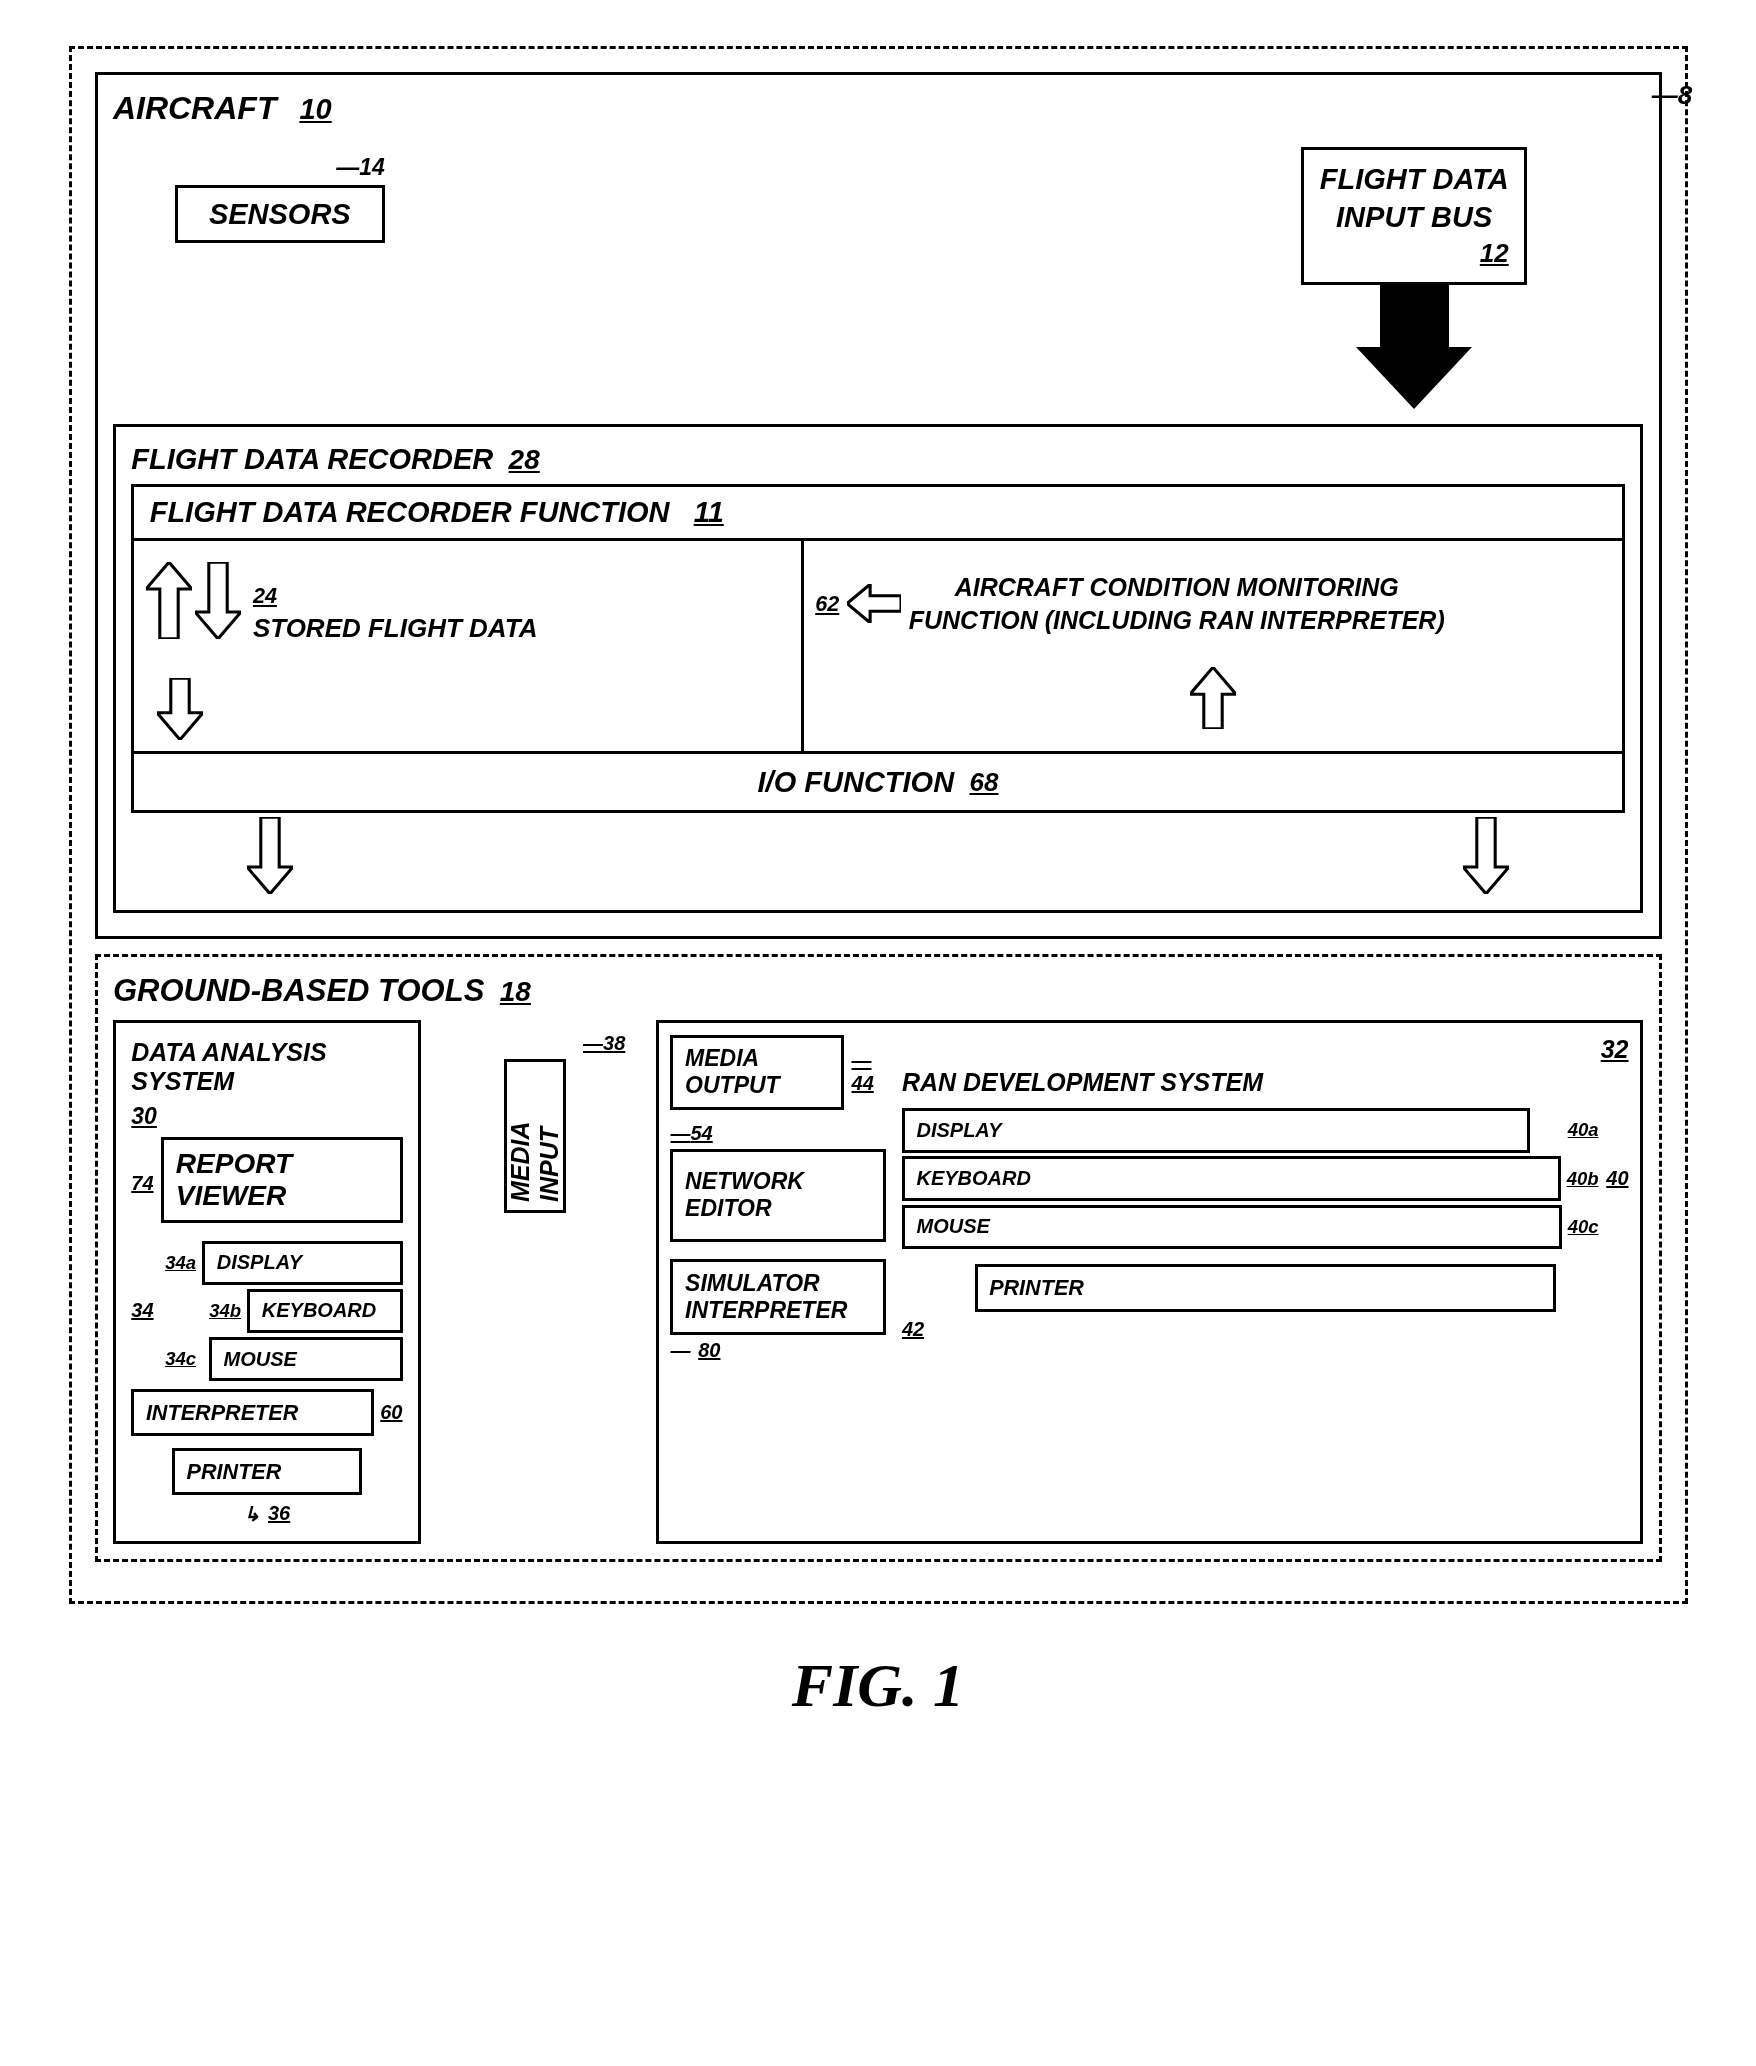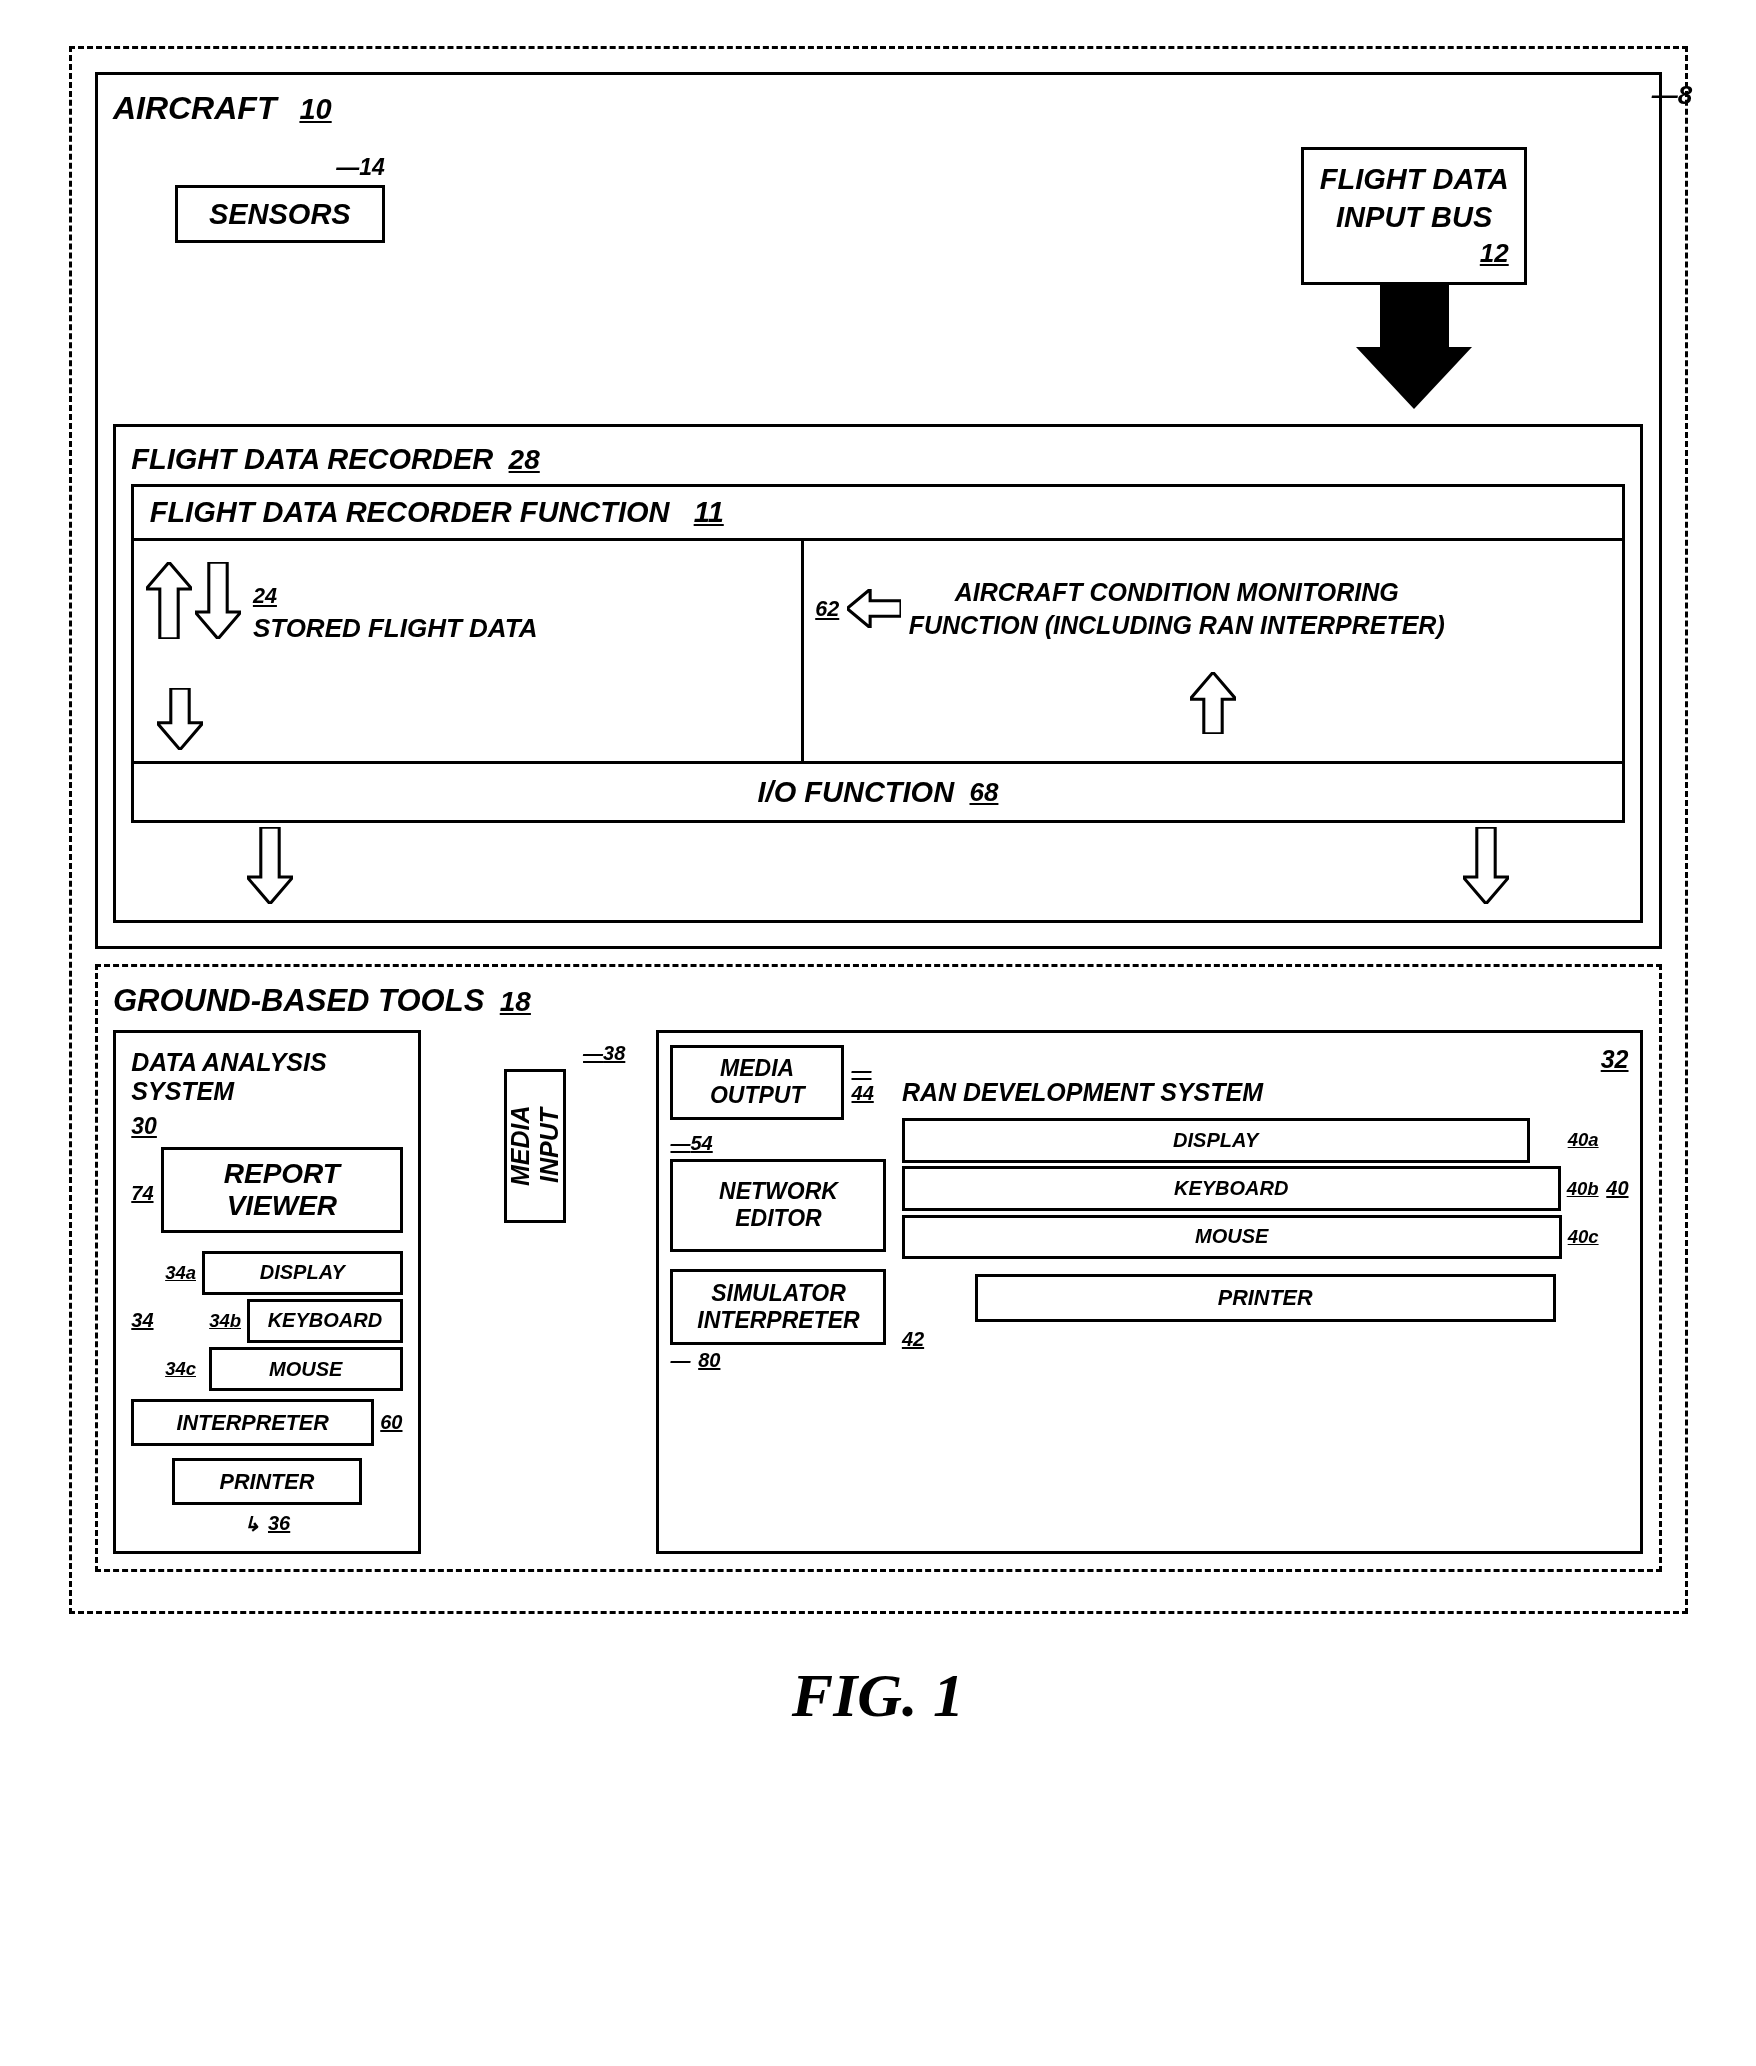--- a/index.html
+++ b/index.html
@@ -88,21 +88,20 @@
       position: relative;
     }
 
     .component-box {
       border: 3.1px solid #000;
       padding: 7.7px 11.6px;
       font-style: italic;
       font-weight: bold;
       font-size: 23px;
       margin-bottom: 6.2px;
-      text-align: center;
     }
 
     
     .fig-label {
       font-style: italic;
       font-weight: bold;
       font-size: 62px;
       text-align: center;
       margin-top: 46px;
       font-family: 'Times New Roman', serif;
@@ -133,21 +132,21 @@
       display: flex;
       min-height: 154px;
     }
 
     .fdr-left-col {
       flex: 0 0 45%;
       border-right: 3.1px solid #000;
       padding: 11.6px;
       display: flex;
       flex-direction: column;
-      gap: 28px;
+      gap: 18px;
     }
 
     .fdr-right-col {
       flex: 1;
       padding: 11.6px;
       display: flex;
       flex-direction: column;
       justify-content: center;
       align-items: center;
     }

